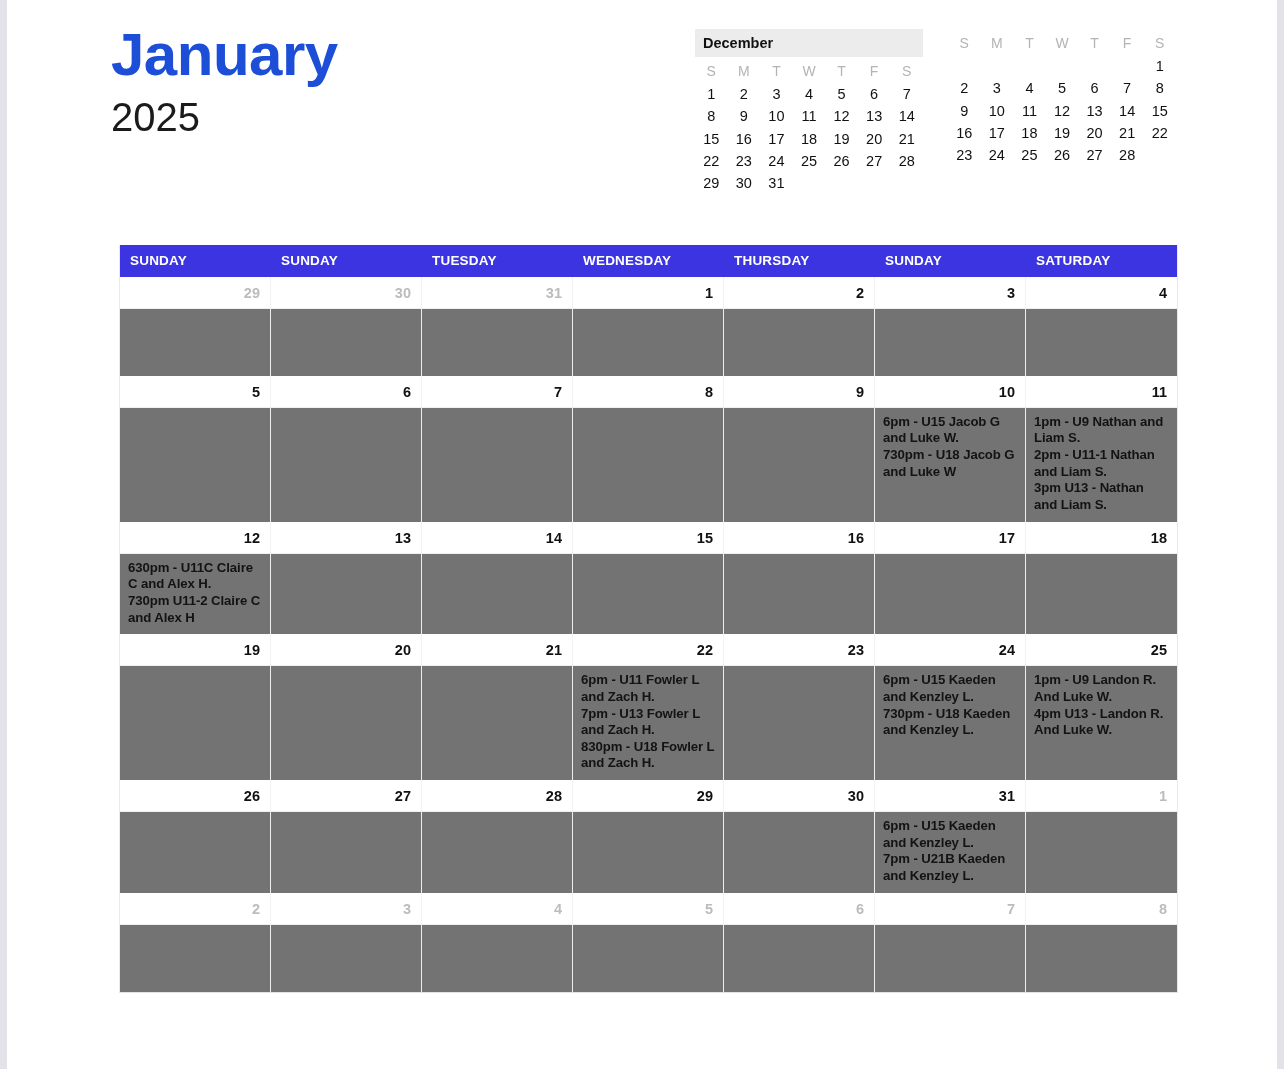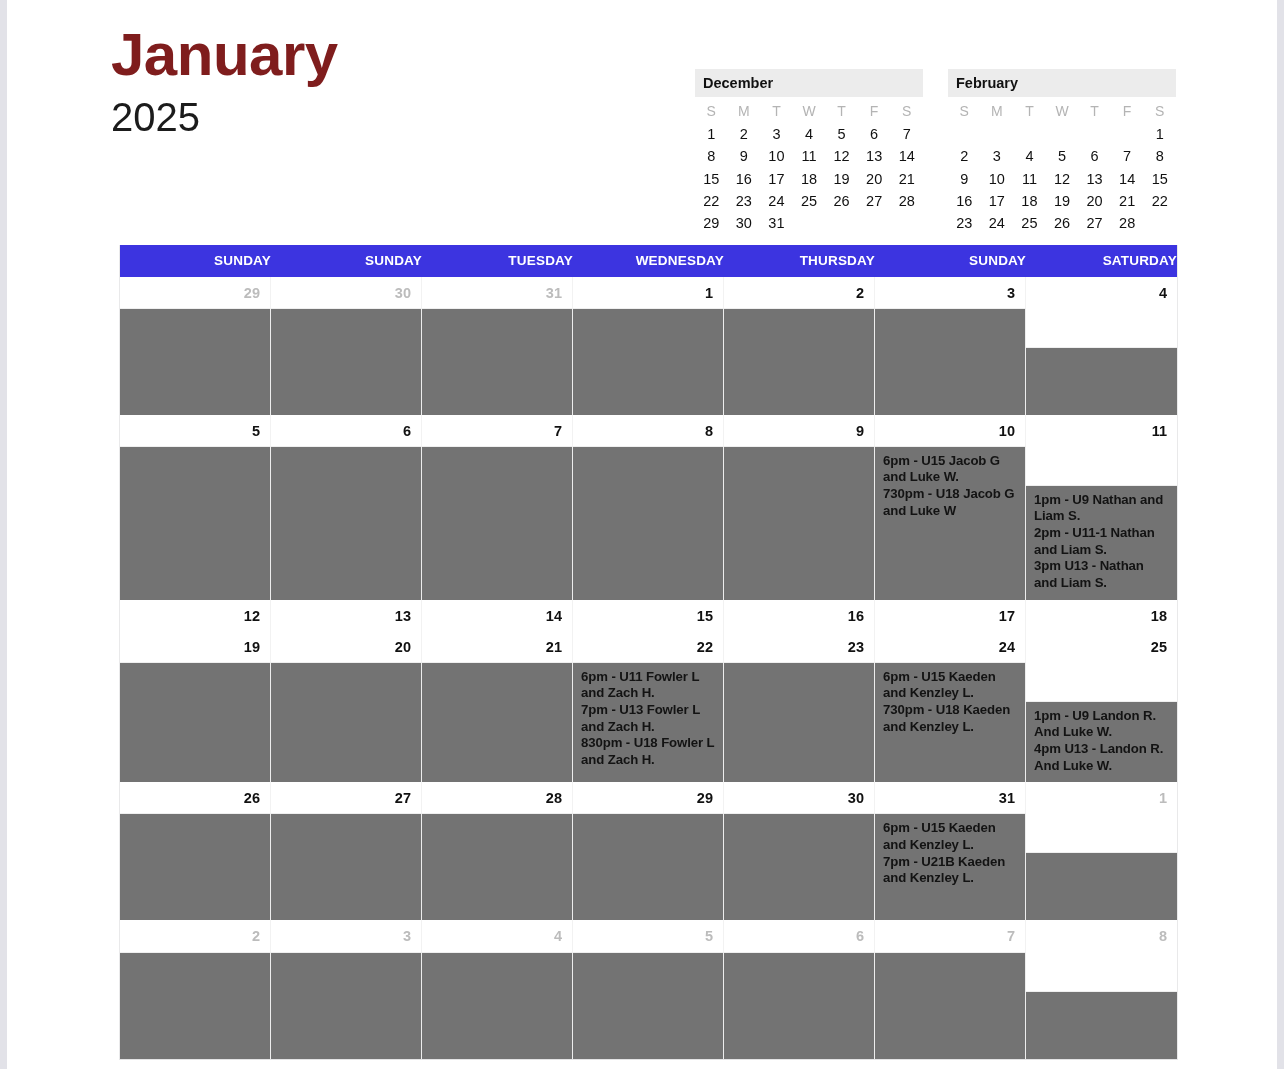--- a/index.html
+++ b/index.html
@@ -28,38 +28,37 @@
 
   #title-block {
     position: absolute;
     left: 104px;
     top: 24px;
   }
 
   #month-title {
     font-size: 60px;
     font-weight: bold;
-    color: #7f1d1d;
+    color: #1d4ed8;
     line-height: 1.03;
     letter-spacing: -0.5px;
   }
 
   #year-title {
     font-size: 40px;
     font-weight: normal;
     color: #1b1b1b;
     margin-top: 11px;
     line-height: 1;
   }
 
   .mini-cal {
     position: absolute;
     top: 29px;
     width: 228px;
-    margin-top: 40px;
   }
   #mini-prev { left: 688px; }
   #mini-next { left: 941px; }
 
   .mini-head {
     background: #ececec;
     font-size: 14.5px;
     font-weight: bold;
     color: #111;
     padding: 5px 0 5px 8px;
@@ -97,21 +96,20 @@
     width: 1059px;
     border-left: 1px solid #e9e9ea;
     border-right: 1px solid #e9e9ea;
     border-bottom: 1px solid #e3e3e4;
   }
 
   #dow-row {
     display: grid;
     grid-template-columns: repeat(7, 1fr);
     background: #3c34e0;
-    text-align: right;
   }
 
   .dow-cell {
     color: #ffffff;
     font-size: 13.5px;
     font-weight: bold;
     letter-spacing: 0.2px;
     padding: 7px 0 7px 10px;
     line-height: 1.3;
   }
@@ -137,21 +135,21 @@
   .num-cell.out { color: #bcbcbc; }
 
   .evt-cell {
     background: #737373;
     border-right: 1px solid #ededed;
     border-top: 1px solid #efefef;
     padding: 6px 8px 8px 8px;
     min-height: 68px;
     line-height: 1.26;
   }
-  .evt-cell:last-child { border-right: none; margin-top: 39px; }
+  .evt-cell:last-child { border-right: none; }
 
   .evt-line {
     font-size: 13.2px;
     font-weight: bold;
     color: #131313;
     letter-spacing: -0.1px;
   }
 </style>
 </head>
 <body>
@@ -203,21 +201,20 @@
           <div class="mini-day">26</div>
           <div class="mini-day">27</div>
           <div class="mini-day">28</div>
           <div class="mini-day">29</div>
           <div class="mini-day">30</div>
           <div class="mini-day">31</div>
         </div>
     </div>
 
     <div class="mini-cal" id="mini-next">
-      <div class="mini-head">February</div>
       <div class="mini-grid">
           <div class="mini-dow">S</div>
           <div class="mini-dow">M</div>
           <div class="mini-dow">T</div>
           <div class="mini-dow">W</div>
           <div class="mini-dow">T</div>
           <div class="mini-dow">F</div>
           <div class="mini-dow">S</div>
           <div class="mini-day empty">.</div>
           <div class="mini-day empty">.</div>
@@ -319,20 +316,32 @@
         <div class="week">
           <div class="num-row">
             <div class="num-cell">12</div>
             <div class="num-cell">13</div>
             <div class="num-cell">14</div>
             <div class="num-cell">15</div>
             <div class="num-cell">16</div>
             <div class="num-cell">17</div>
             <div class="num-cell">18</div>
           </div>
+          <div class="evt-row">
+            <div class="evt-cell">
+              <div class="evt-line">630pm - U11C Claire C and Alex H.</div>
+              <div class="evt-line">730pm U11-2 Claire C and Alex H</div>
+            </div>
+            <div class="evt-cell"></div>
+            <div class="evt-cell"></div>
+            <div class="evt-cell"></div>
+            <div class="evt-cell"></div>
+            <div class="evt-cell"></div>
+            <div class="evt-cell"></div>
+          </div>
         </div>
         <div class="week">
           <div class="num-row">
             <div class="num-cell">19</div>
             <div class="num-cell">20</div>
             <div class="num-cell">21</div>
             <div class="num-cell">22</div>
             <div class="num-cell">23</div>
             <div class="num-cell">24</div>
             <div class="num-cell">25</div>

